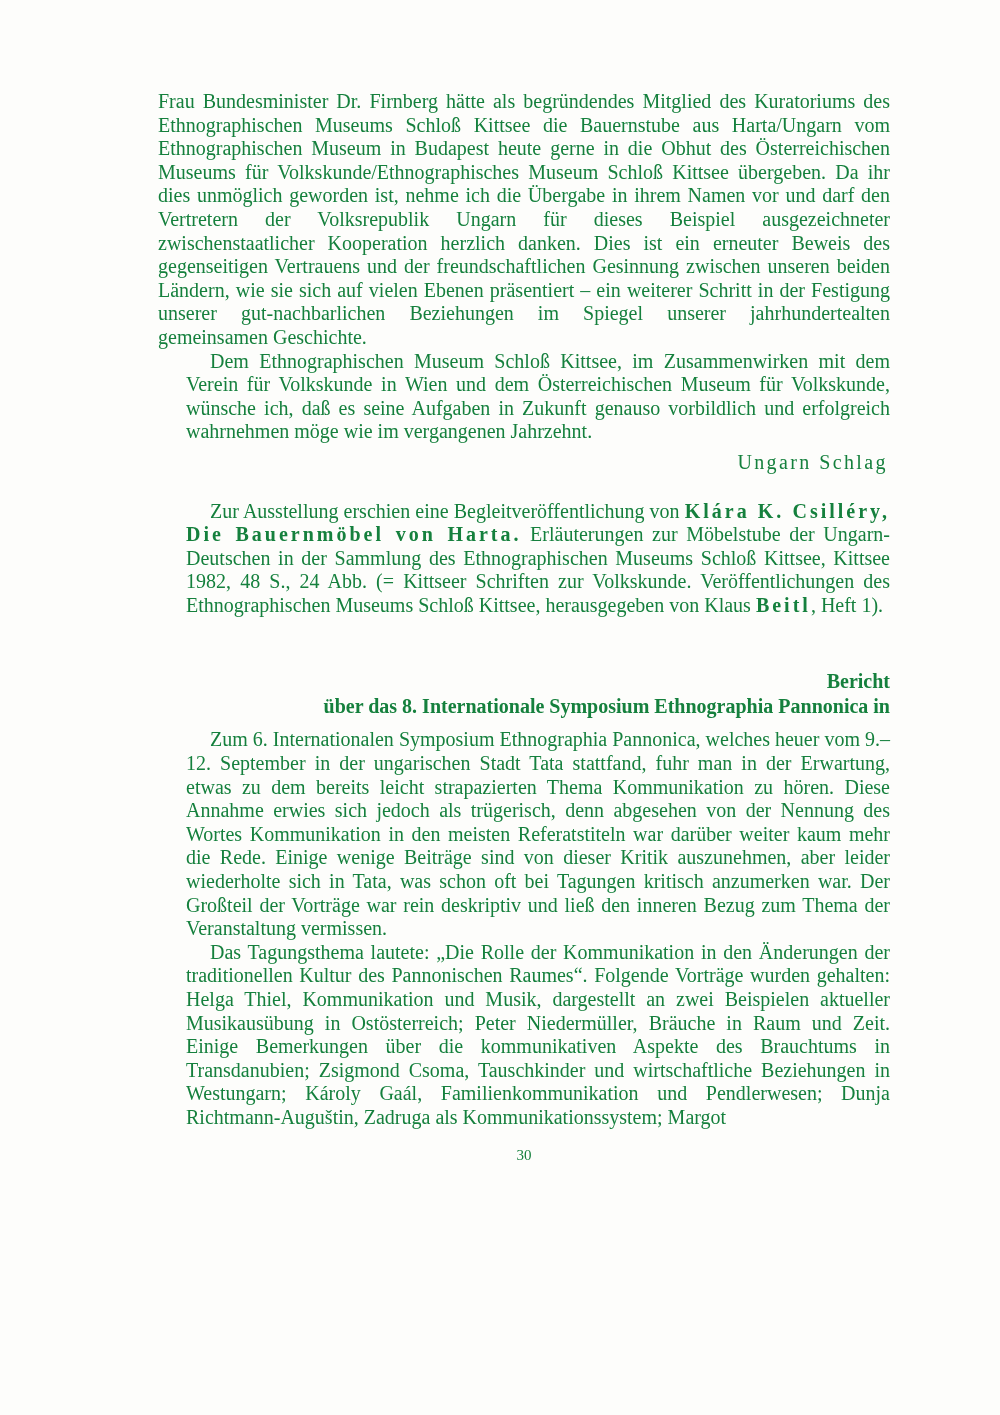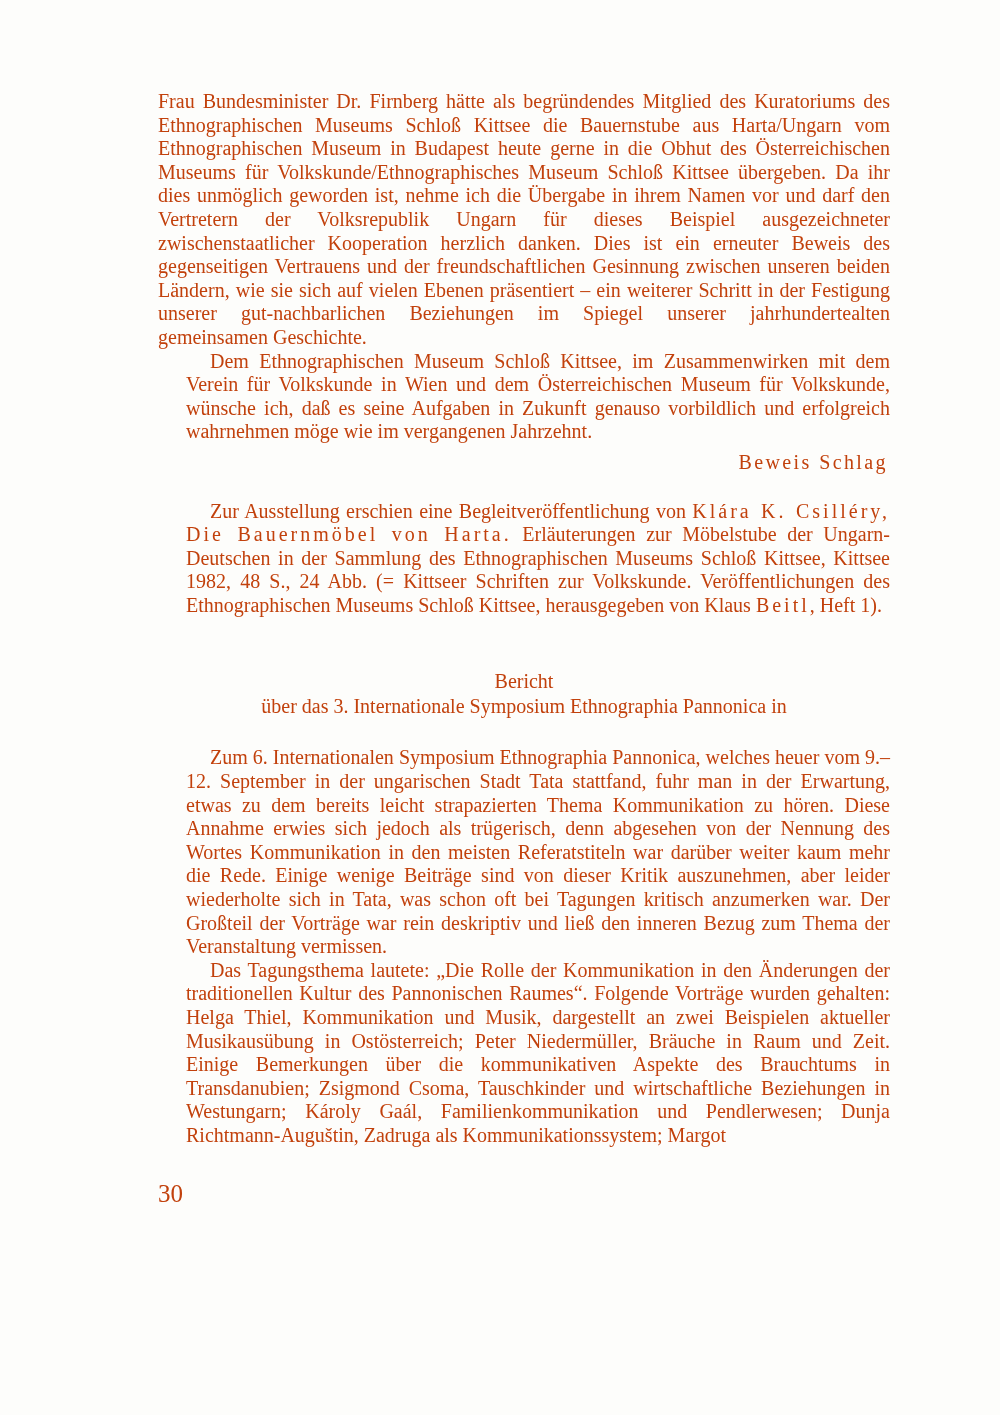--- a/index.html
+++ b/index.html
@@ -6,21 +6,21 @@
     margin: 0;
     padding: 0;
     background: #f4f4f2;
   }
   .page {
     position: relative;
     width: 1000px;
     height: 1415px;
     margin: 0 auto;
     background: #fdfdfb;
-    color: #c2410c;
+    color: #15803d;
     font-family: "Liberation Serif", "DejaVu Serif", serif;
     overflow: hidden;
   }
   .text-block {
     position: absolute;
     left: 158px;
     top: 90px;
     width: 732px;
     font-size: 20px;
     line-height: 23.6px;
@@ -30,59 +30,60 @@
     text-align: justify;
     hyphens: auto;
     -webkit-hyphens: auto;
   }
   p.para.indent {
     text-indent: 24px;
     margin-left: 28px;
   }
   .spaced {
     letter-spacing: 0.15em;
+    font-weight: bold;
   }
   .signature {
     text-align: right;
     letter-spacing: 0.12em;
     margin: 7px 2px 25px 0;
   }
   .report-heading {
     margin-top: 52px;
-    margin-bottom: 27px;
-    text-align: center;
-    font-weight: normal;
+    margin-bottom: 9px;
+    text-align: right;
+    font-weight: bold;
     line-height: 25px;
   }
   .page-number {
-    margin-top: 34px;
-    font-size: 25px;
-    text-align: left;
+    margin-top: 14px;
+    font-size: 15px;
+    text-align: center;
   }
 </style>
 </head>
 <body>
 
 <div class="page">
   <div class="text-block">
 
     <div>
         <p class="para"><span>Frau Bundesminister Dr. Firnberg hätte als begründendes Mitglied des Kuratoriums des Ethnographischen Museums Schloß Kittsee die Bauernstube aus Harta/Ungarn vom Ethnographischen Museum in Budapest heute gerne in die Obhut des Österreichischen Museums für Volkskunde/Ethnographisches Museum Schloß Kittsee übergeben. Da ihr dies unmöglich geworden ist, nehme ich die Übergabe in ihrem Namen vor und darf den Vertretern der Volksrepublik Ungarn für dieses Beispiel ausgezeichneter zwischenstaatlicher Kooperation herzlich danken. Dies ist ein erneuter Beweis des gegenseitigen Vertrauens und der freundschaftlichen Gesinnung zwischen unseren beiden Ländern, wie sie sich auf vielen Ebenen präsentiert – ein weiterer Schritt in der Festigung unserer gut-nachbarlichen Beziehungen im Spiegel unserer jahrhundertealten gemeinsamen Geschichte.</span></p>
         <p class="para indent"><span>Dem Ethnographischen Museum Schloß Kittsee, im Zusammenwirken mit dem Verein für Volkskunde in Wien und dem Österreichischen Museum für Volkskunde, wünsche ich, daß es seine Aufgaben in Zukunft genauso vorbildlich und erfolgreich wahrnehmen möge wie im vergangenen Jahrzehnt.</span></p>
       </div>
 
-    <div class="signature">Beweis Schlag</div>
+    <div class="signature">Ungarn Schlag</div>
 
     <div>
         <p class="para indent"><span>Zur Ausstellung erschien eine Begleitveröffentlichung von </span><span class="spaced">Klára K. Csilléry,</span><span> </span><span class="spaced">Die Bauernmöbel von Harta.</span><span> Erläuterungen zur Möbelstube der Ungarn-Deutschen in der Sammlung des Ethnographischen Museums Schloß Kittsee, Kittsee 1982, 48 S., 24 Abb. (= Kittseer Schriften zur Volkskunde. Veröffentlichungen des Ethnographischen Museums Schloß Kittsee, herausgegeben von Klaus </span><span class="spaced">Beitl</span><span>, Heft 1).</span></p>
       </div>
 
     <div class="report-heading">
       <div>Bericht</div>
-      <div>über das 3. Internationale Symposium Ethnographia Pannonica in</div>
+      <div>über das 8. Internationale Symposium Ethnographia Pannonica in</div>
     </div>
 
     <div>
         <p class="para indent"><span>Zum 6. Internationalen Symposium Ethnographia Pannonica, welches heuer vom 9.–12. September in der ungarischen Stadt Tata stattfand, fuhr man in der Erwartung, etwas zu dem bereits leicht strapazierten Thema Kommunikation zu hören. Diese Annahme erwies sich jedoch als trügerisch, denn abgesehen von der Nennung des Wortes Kommunikation in den meisten Referatstiteln war darüber weiter kaum mehr die Rede. Einige wenige Beiträge sind von dieser Kritik auszunehmen, aber leider wiederholte sich in Tata, was schon oft bei Tagungen kritisch anzumerken war. Der Großteil der Vorträge war rein deskriptiv und ließ den inneren Bezug zum Thema der Veranstaltung vermissen.</span></p>
         <p class="para indent"><span>Das Tagungsthema lautete: „Die Rolle der Kommunikation in den Änderungen der traditionellen Kultur des Pannonischen Raumes“. Folgende Vorträge wurden gehalten: Helga Thiel, Kommunikation und Musik, dargestellt an zwei Beispielen aktueller Musikausübung in Ostösterreich; Peter Niedermüller, Bräuche in Raum und Zeit. Einige Bemerkungen über die kommunikativen Aspekte des Brauchtums in Transdanubien; Zsigmond Csoma, Tauschkinder und wirtschaftliche Beziehungen in Westungarn; Károly Gaál, Familienkommunikation und Pendlerwesen; Dunja Richtmann-Auguštin, Zadruga als Kommunikationssystem; Margot</span></p>
       </div>
 
     <div class="page-number">30</div>
 
   </div>

